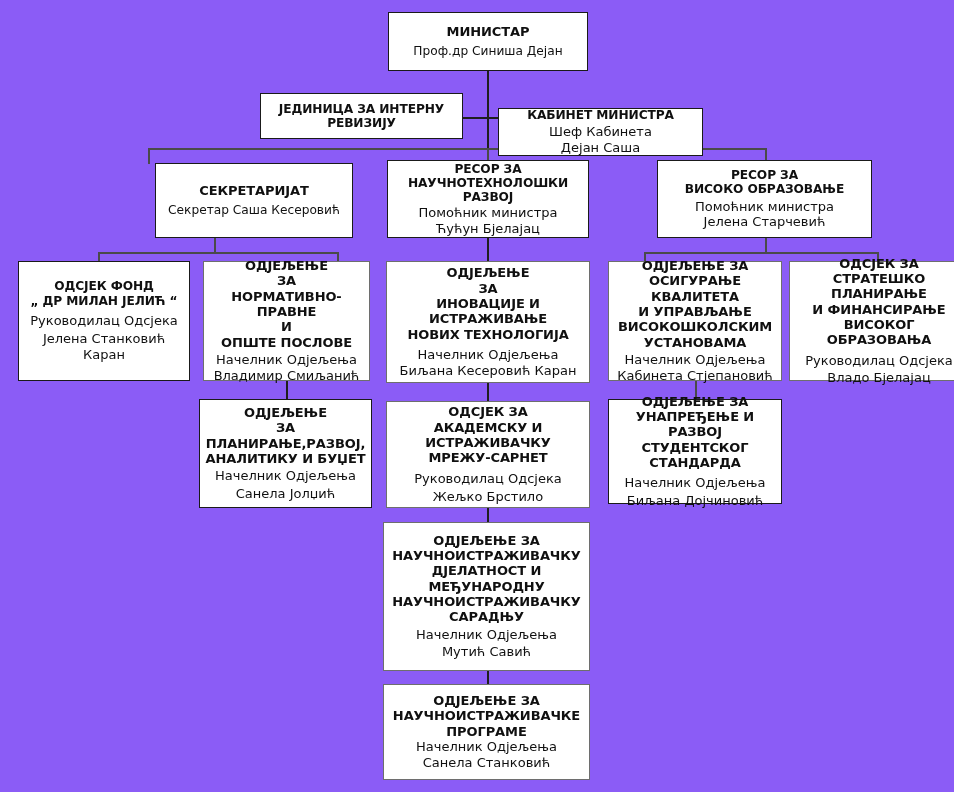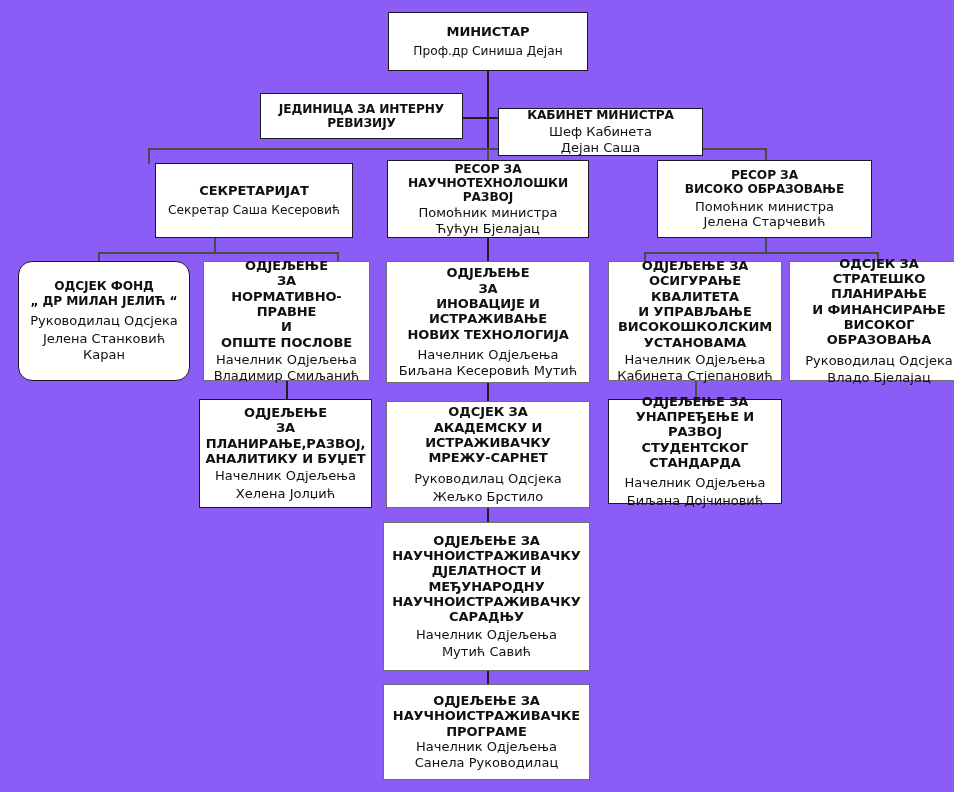--- a/index.html
+++ b/index.html
@@ -123,21 +123,21 @@
     <div class="t-reg fs115">Ћућун Бјелајац</div>
   </div>
 
   <div class="node" style="left:657px; top:160px; width:215px; height:78px;">
     <div class="t-bold fs12">РЕСОР ЗА
 ВИСОКО ОБРАЗОВАЊЕ</div>
     <div class="t-reg fs115 gap2">Помоћник министра</div>
     <div class="t-reg fs115">Јелена Старчевић</div>
   </div>
 
-  <div class="node" style="left:18px; top:261px; width:172px; height:120px;border-radius:14px;">
+  <div class="node" style="left:18px; top:261px; width:172px; height:120px;">
     <div class="t-bold fs12">ОДСЈЕК ФОНД
 „ ДР МИЛАН ЈЕЛИЋ “</div>
     <div class="t-reg fs115 gap4">Руководилац Одсјека</div>
     <div class="t-reg fs115 gap2">Јелена Станковић Каран</div>
   </div>
 
   <div class="node thin" style="left:203px; top:261px; width:167px; height:120px;">
     <div class="t-bold fs115">ОДЈЕЉЕЊЕ
 ЗА
 НОРМАТИВНО-ПРАВНЕ
@@ -146,21 +146,21 @@
     <div class="t-reg fs115 gap2">Начелник Одјељења</div>
     <div class="t-reg fs115">Владимир Смиљанић</div>
   </div>
 
   <div class="node thin" style="left:386px; top:261px; width:204px; height:122px;">
     <div class="t-bold fs115">ОДЈЕЉЕЊЕ
 ЗА
 ИНОВАЦИЈЕ И ИСТРАЖИВАЊЕ
 НОВИХ ТЕХНОЛОГИЈА</div>
     <div class="t-reg fs115 gap4">Начелник Одјељења</div>
-    <div class="t-reg fs115">Биљана Кесеровић Мутић</div>
+    <div class="t-reg fs115">Биљана Кесеровић Каран</div>
   </div>
 
   <div class="node thin" style="left:608px; top:261px; width:174px; height:120px;">
     <div class="t-bold fs115">ОДЈЕЉЕЊЕ ЗА
 ОСИГУРАЊЕ КВАЛИТЕТА
 И УПРАВЉАЊЕ
 ВИСОКОШКОЛСКИМ
 УСТАНОВАМА</div>
     <div class="t-reg fs115 gap2">Начелник Одјељења</div>
     <div class="t-reg fs115">Кабинета Стјепановић</div>
@@ -174,21 +174,21 @@
     <div class="t-reg fs115 gap4">Руководилац Одсјека</div>
     <div class="t-reg fs115 gap2">Владо Бјелајац</div>
   </div>
 
   <div class="node" style="left:199px; top:399px; width:173px; height:109px;">
     <div class="t-bold fs115">ОДЈЕЉЕЊЕ
 ЗА
 ПЛАНИРАЊЕ,РАЗВОЈ,
 АНАЛИТИКУ И БУЏЕТ</div>
     <div class="t-reg fs115 gap2">Начелник Одјељења</div>
-    <div class="t-reg fs115 gap2">Хелена Јолџић</div>
+    <div class="t-reg fs115 gap2">Санела Јолџић</div>
   </div>
 
   <div class="node thin" style="left:386px; top:401px; width:204px; height:107px;">
     <div class="t-bold fs115">ОДСЈЕК ЗА
 АКАДЕМСКУ И ИСТРАЖИВАЧКУ
 МРЕЖУ-САРНЕТ</div>
     <div class="t-reg fs115 gap4">Руководилац Одсјека</div>
     <div class="t-reg fs115 gap2">Жељко Брстило</div>
   </div>
 
@@ -210,16 +210,16 @@
 САРАДЊУ</div>
     <div class="t-reg fs115 gap2">Начелник Одјељења</div>
     <div class="t-reg fs115 gap2">Мутић Савић</div>
   </div>
 
   <div class="node thin" style="left:383px; top:684px; width:207px; height:96px;">
     <div class="t-bold fs115">ОДЈЕЉЕЊЕ ЗА
 НАУЧНОИСТРАЖИВАЧКЕ
 ПРОГРАМЕ</div>
     <div class="t-reg fs115">Начелник   Одјељења</div>
-    <div class="t-reg fs115">Санела Руководилац</div>
+    <div class="t-reg fs115">Санела Станковић</div>
   </div>
 
 </div>
 
 </body></html>

